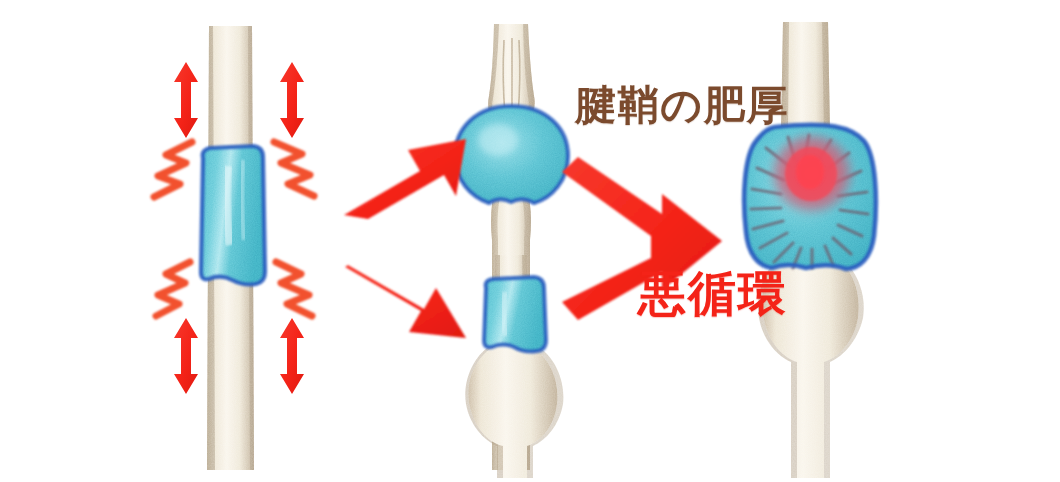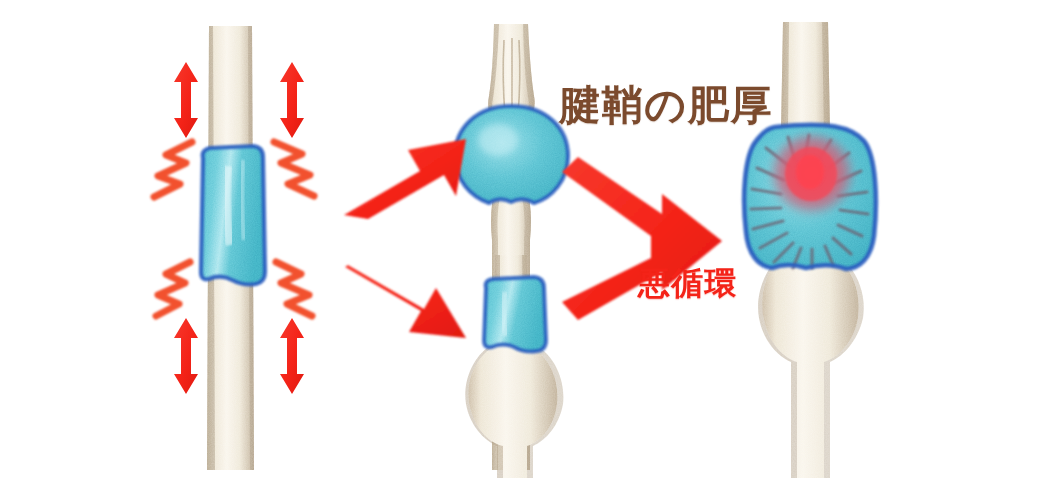--- a/index.html
+++ b/index.html
@@ -32,24 +32,24 @@
     white-space: nowrap;
     letter-spacing: 0.04em;
   }
   .label-brown {
     color: #7B4A2D;
     font-size: 41px;
     text-shadow: 0 1px 1px rgba(123,74,45,0.20);
   }
   .label-red {
     color: #F42318;
-    font-size: 32px;
+    font-size: 48px;
     text-shadow: 0 1px 1px rgba(244,35,24,0.25);
   }
-  #label-sheath-thickening { left: 559px; top: 78px; }
+  #label-sheath-thickening { left: 575px; top: 78px; }
   #label-tendon-hypertrophy { left: 561px; top: 382px; }
   #label-vicious-cycle { left: 638px; top: 262px; }
 </style>
 </head>
 <body>
 
 <div id="canvas">
 
   <svg class="layer" viewBox="0 0 1060 482">
     <defs>

